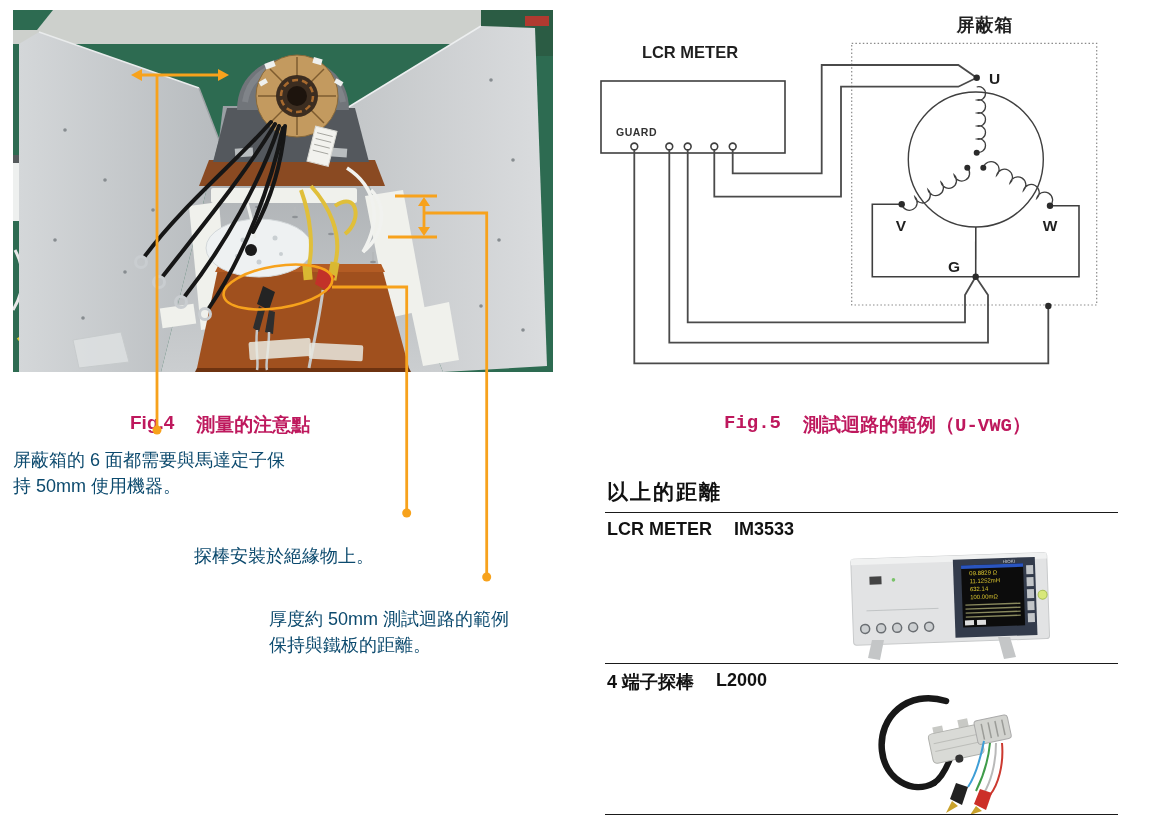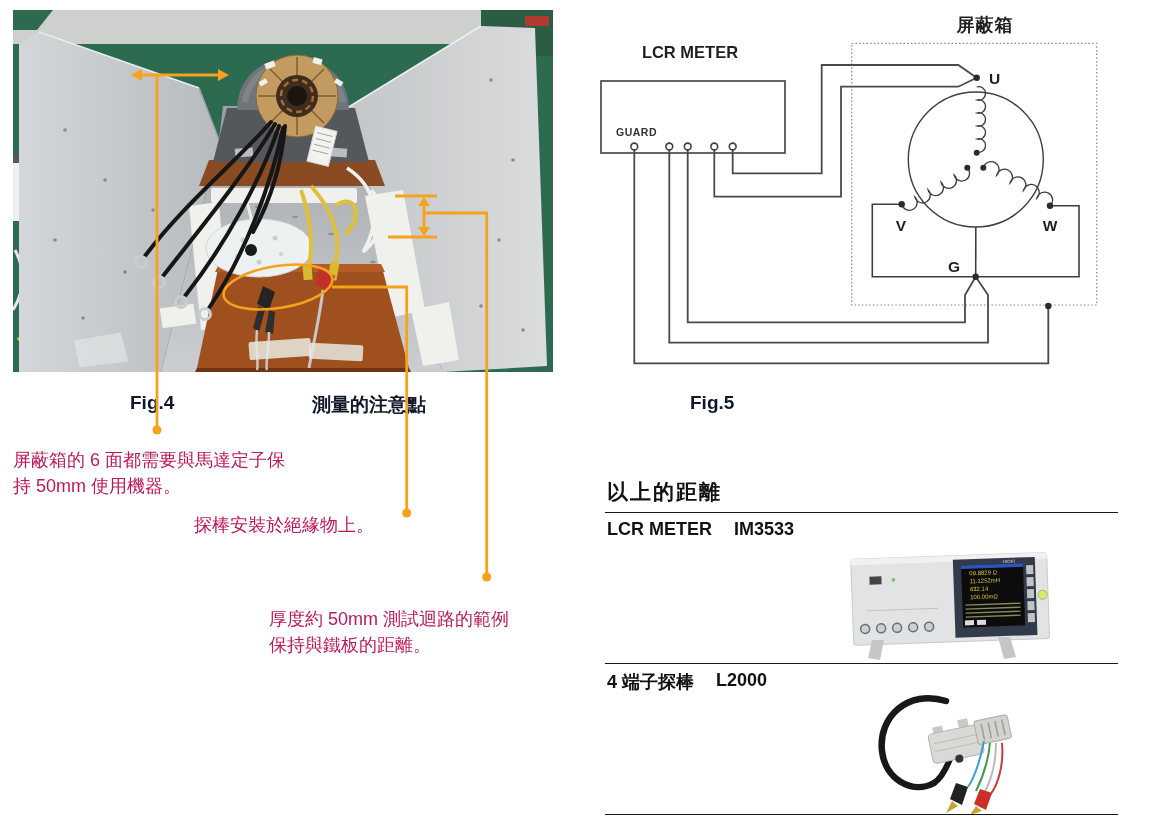--- a/index.html
+++ b/index.html
@@ -1,21 +1,21 @@
 <!DOCTYPE html>
 <html><head>
 <meta charset="utf-8">
 <style>
   html,body{margin:0;padding:0;background:#fff;}
   .page{position:relative;width:1151px;height:835px;background:#ffffff;
         font-family:"Liberation Sans","DejaVu Sans",sans-serif;overflow:hidden;}
   .abs{position:absolute;}
-  .caption{display:flex;gap:22px;font-size:19px;font-weight:700;color:#0f172a;
-           justify-content:space-between;white-space:nowrap;}
-  .note{font-size:18px;color:#be185d;line-height:26px;white-space:nowrap;}
+  .caption{display:flex;gap:22px;font-size:19px;font-weight:700;color:#be185d;
+           justify-content:flex-start;white-space:nowrap;margin-top:20px;}
+  .note{font-size:18px;color:#0c4a6e;line-height:26px;white-space:nowrap;}
   .sec-head{font-size:21px;font-weight:700;color:#111;letter-spacing:2px;}
   .item-head{display:flex;gap:22px;font-size:18px;font-weight:700;color:#111;white-space:nowrap;}
   .rule{position:absolute;height:1.4px;background:#1a1a1a;}
   .svgt{font-family:"Liberation Sans","DejaVu Sans",sans-serif;}
 </style>
 </head>
 <body>
 
 <div class="page">
 
@@ -228,21 +228,21 @@
 
   <div class="abs caption" style="left:130px;top:392px;width:296px;">
     <span>Fig.4</span>
     <span>測量的注意點</span>
   </div>
 
   <div class="abs note" style="left:13px;top:447px;">
     <div>屏蔽箱的 6 面都需要與馬達定子保</div>
     <div>持 50mm 使用機器。</div>
   </div>
-  <div class="abs note" style="left:194px;top:512px;">
+  <div class="abs note" style="left:194px;top:544px;font-family:Liberation Mono, monospace;">
     <div>探棒安裝於絕緣物上。</div>
   </div>
   <div class="abs note" style="left:269px;top:606px;">
     <div>厚度約 50mm 測試迴路的範例</div>
     <div>保持與鐵板的距離。</div>
   </div>
 
   <svg class="abs" style="left:580px;top:0;" width="571" height="430" viewBox="580 0 571 430">
 
     <rect x="851.7" y="43.3" width="245" height="261.7" fill="none" stroke="#8a8a8a" stroke-width="1.2" stroke-dasharray="1.5 2.2"></rect>
@@ -289,22 +289,23 @@
 
     <text class="svgt" x="985" y="31" font-size="18" font-weight="700" fill="#1f1f1f" letter-spacing="1" text-anchor="middle">屏蔽箱</text>
     <text class="svgt" x="690" y="58" font-size="16.5" font-weight="700" fill="#1f1f1f" text-anchor="middle">LCR METER</text>
     <text class="svgt" x="616" y="135.5" font-size="10.5" font-weight="700" fill="#333" letter-spacing="0.5">GUARD</text>
     <text class="svgt" x="989" y="84" font-size="15.5" font-weight="700" fill="#1f1f1f">U</text>
     <text class="svgt" x="901" y="231" font-size="15.5" font-weight="700" fill="#1f1f1f" text-anchor="middle">V</text>
     <text class="svgt" x="1050" y="231" font-size="15.5" font-weight="700" fill="#1f1f1f" text-anchor="middle">W</text>
     <text class="svgt" x="954" y="272" font-size="15.5" font-weight="700" fill="#1f1f1f" text-anchor="middle">G</text>
   </svg>
 
-  <div class="abs caption" style="left:690px;top:392px;width:320px;">
+  <div class="abs caption" style="left:724px;top:392px;width:320px;font-family:Liberation Mono, monospace;">
     <span>Fig.5</span>
+    <span>測試迴路的範例（U-VWG）</span>
   </div>
 
   <div class="abs sec-head" style="left:607px;top:478px;">以上的距離</div>
   <div class="rule" style="left:605px;top:512px;width:513px;"></div>
 
   <div class="abs item-head" style="left:607px;top:519px;">
     <span>LCR METER</span>
     <span>IM3533</span>
   </div>
 

